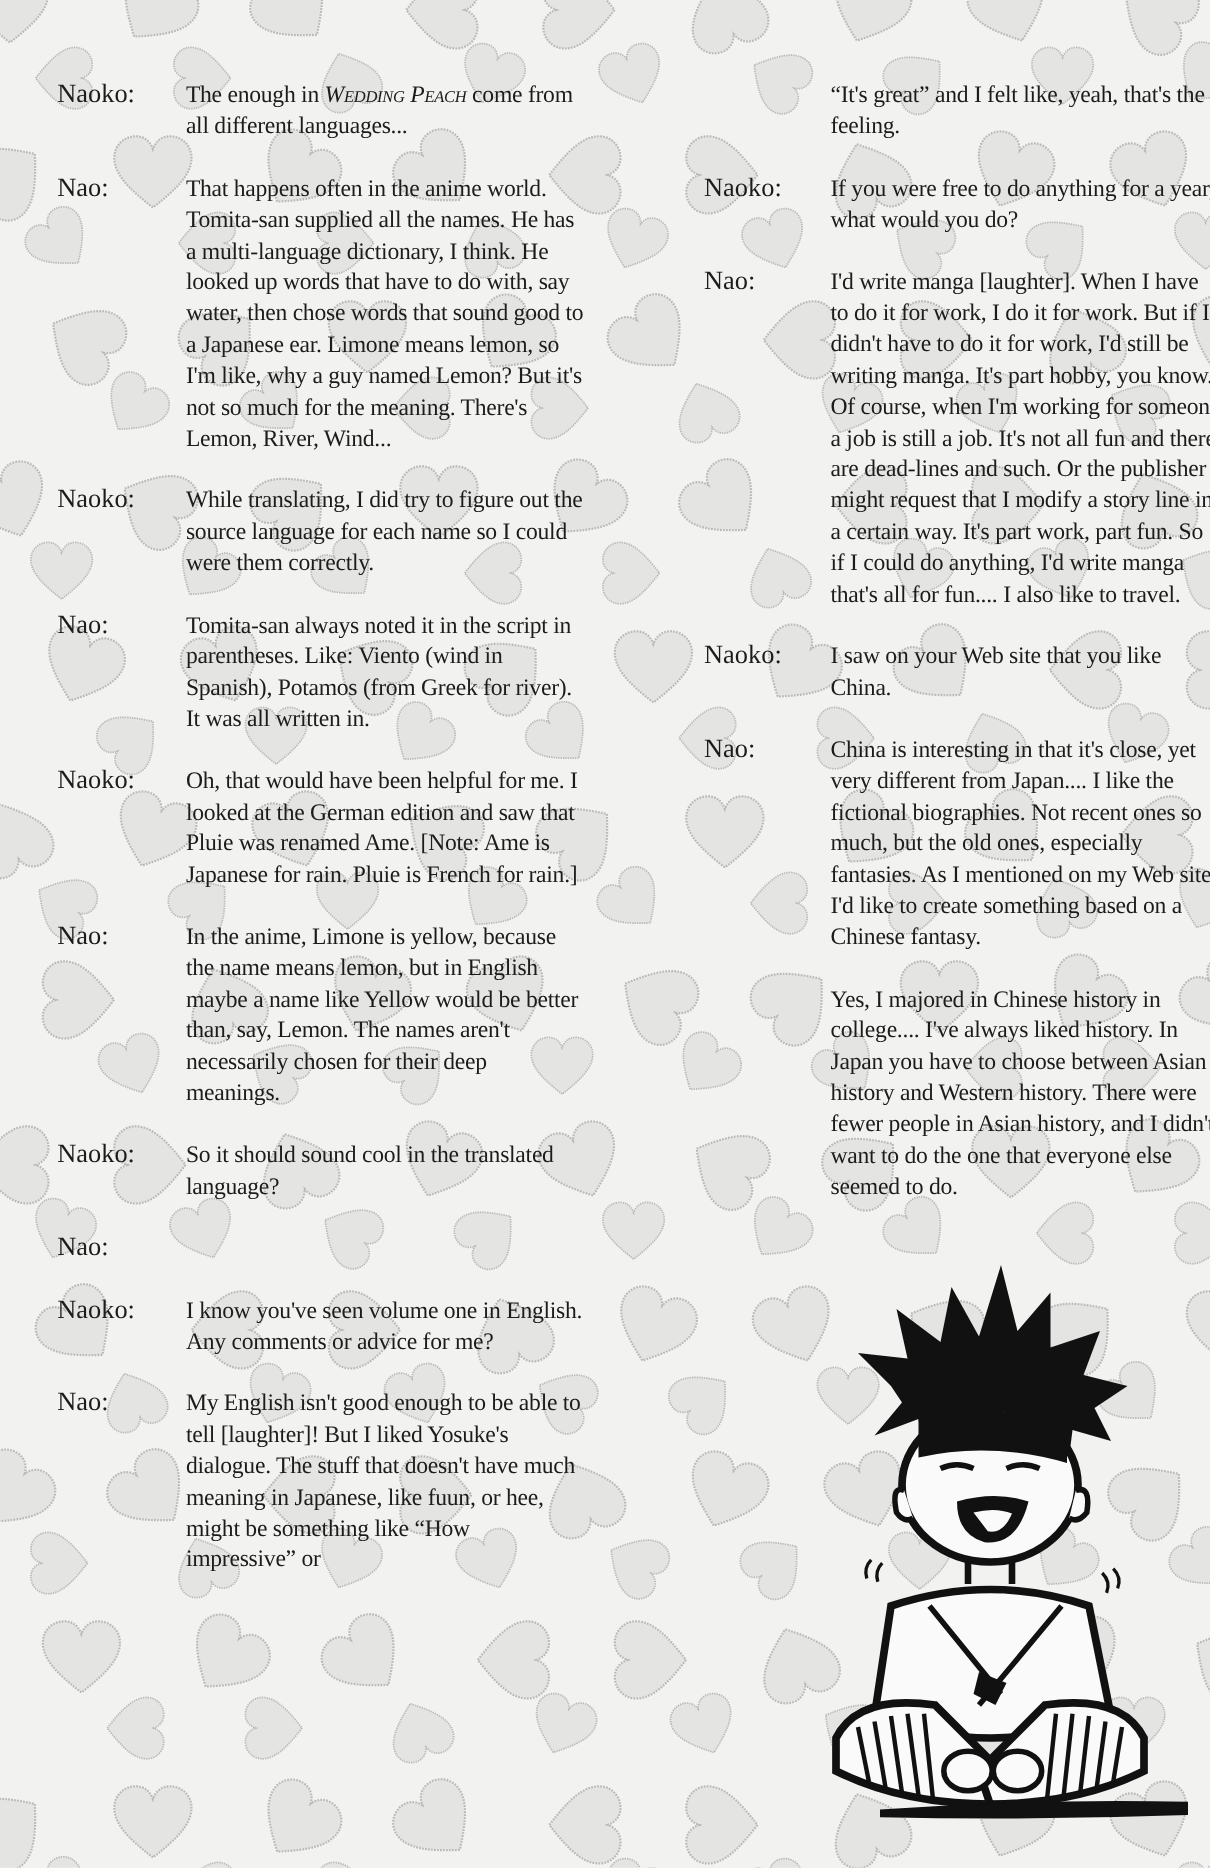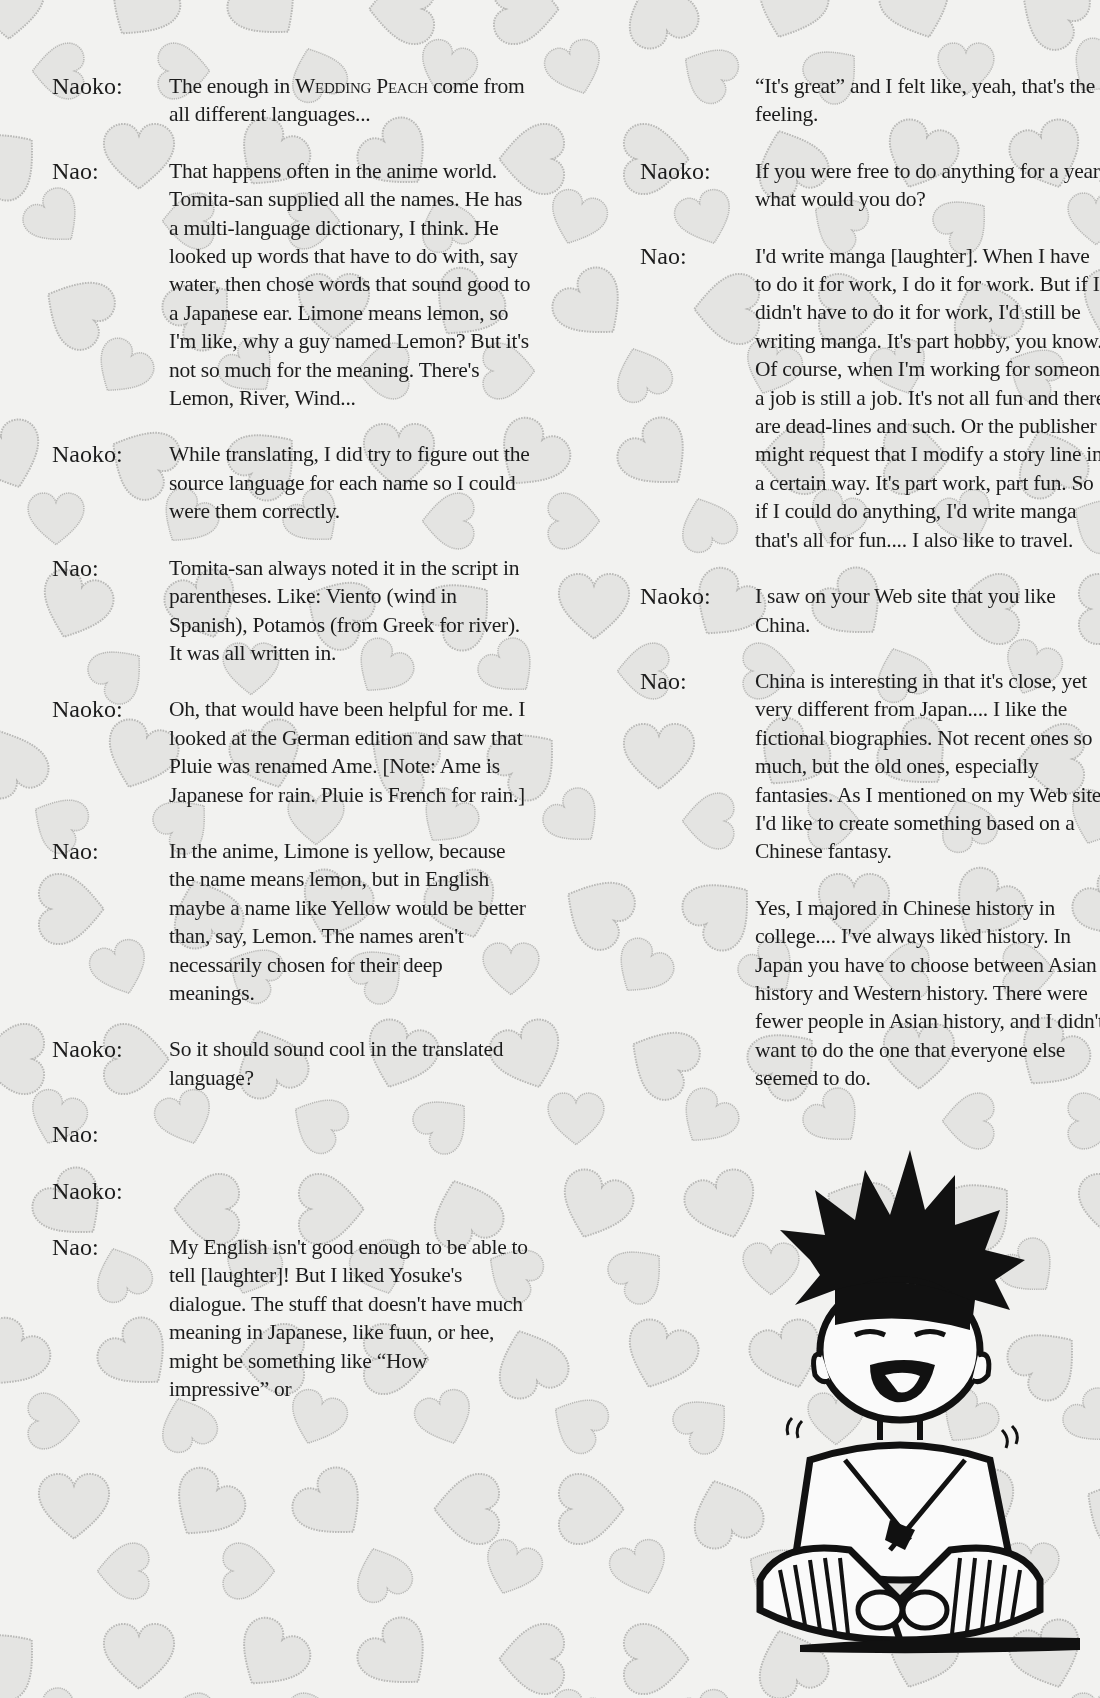--- a/index.html
+++ b/index.html
@@ -18,21 +18,21 @@
   #col-left { left: 52px; top: 72px; width: 480px; }
   #col-right { left: 640px; top: 72px; width: 470px; }
   .entry { display: flex; margin-bottom: 28px; }
   .speaker {
     flex: 0 0 117px; font-size: 24px; line-height: 28.4px;
   }
   #col-right .speaker { flex: 0 0 115px; }
   .body { flex: 1; font-size: 21.5px; line-height: 28.4px; letter-spacing: -0.25px; }
   .body p { margin: 0 0 28px 0; }
   .body p:last-child { margin-bottom: 0; }
-  .sc { font-variant: small-caps; }
+  .sc { font-style: italic; font-variant: small-caps; }
   #illustration { position: absolute; left: 740px; top: 1140px; width: 340px; height: 550px; z-index: 1; }
 </style>
 </head>
 <body>
 
 <div class="hearts" id="hearts">
     <svg width="78" height="78" viewBox="0 0 100 100" style="left: -30px; top: -30px; transform: rotate(0deg);">
       <path d="M50 88 C20 65 5 48 5 30 C5 15 17 5 30 5 C40 5 47 11 50 20 C53 11 60 5 70 5 C83 5 95 15 95 30 C95 48 80 65 50 88 Z" fill="#e4e4e2" stroke="#b8b8b6" stroke-width="2.5" stroke-dasharray="2 1.5"></path>
     </svg>
     <svg width="62" height="62" viewBox="0 0 100 100" style="left: 25px; top: 40px; transform: rotate(90deg);">
@@ -694,20 +694,21 @@
   </div>
   <div class="entry">
     <div class="speaker">Naoko:</div>
     <div class="body">So it should sound cool in the translated language?</div>
   </div>
   <div class="entry">
     <div class="speaker">Nao:</div>
   </div>
   <div class="entry">
     <div class="speaker">Naoko:</div>
+    <div class="body">I know you've seen volume one in English. Any comments or advice for me?</div>
   </div>
   <div class="entry">
     <div class="speaker">Nao:</div>
     <div class="body">My English isn't good enough to be able to tell [laughter]! But I liked Yosuke's dialogue.  The stuff that doesn't have much meaning in Japanese, like fuun, or hee, might be something like “How impressive” or</div>
   </div>
 </div>
 
 <div class="column" id="col-right">
   <div class="entry">
     <div class="speaker"></div>

